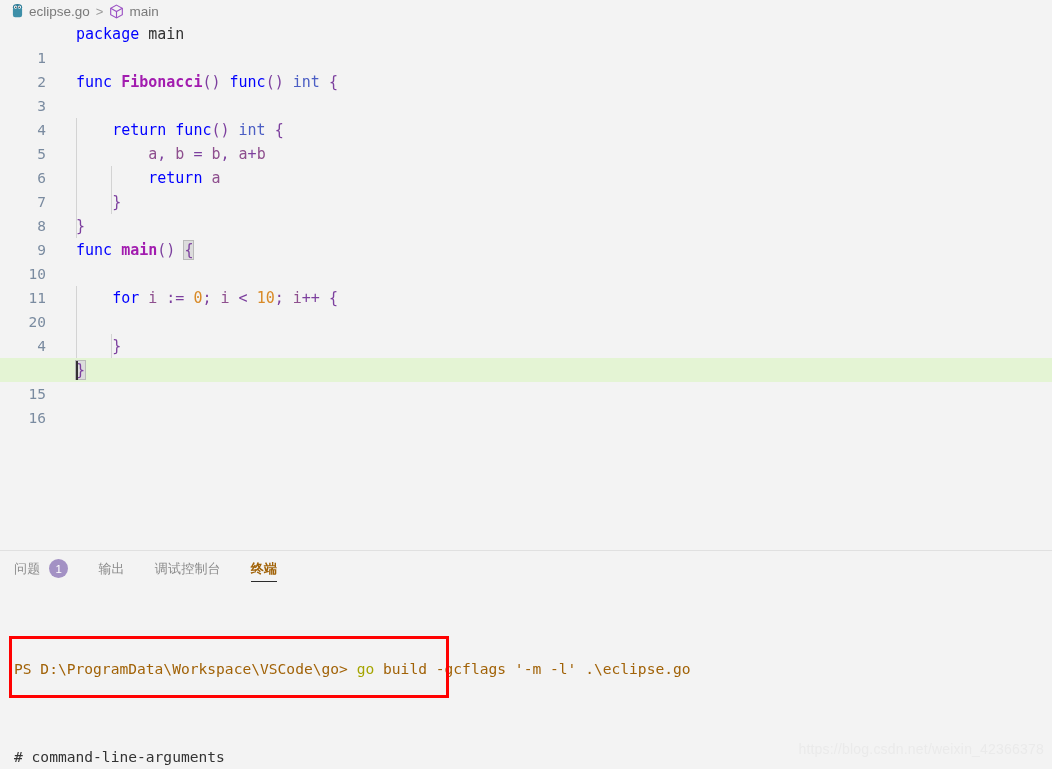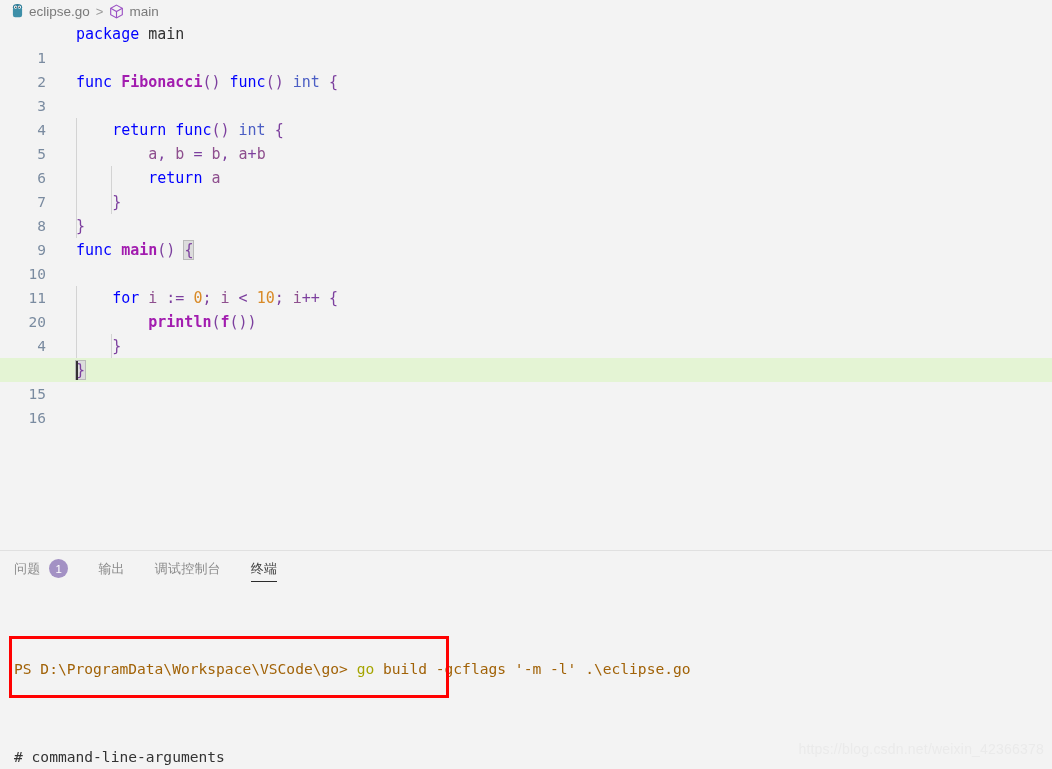--- a/index.html
+++ b/index.html
@@ -124,21 +124,21 @@
   }
   .ptab {
     display: flex;
     align-items: center;
     height: 35px;
     margin-right: 26px;
     color: #8b8b8b;
     position: relative;
     letter-spacing: .2px;
   }
-  .ptab.active { color: #404040; font-weight: normal; }
+  .ptab.active { color: #a16207; font-weight: bold; }
   .ptab.active .ptab-underline {
     position: absolute;
     left: 0; right: 0; bottom: 4px;
     height: 1.5px;
     background: #2b2b2b;
   }
   .badge {
     display: inline-flex;
     align-items: center;
     justify-content: center;
@@ -284,21 +284,20 @@
       <span class="gutter">11</span>
     </div>
 
     <div class="line">
       <span class="gutter">20</span>
       <span class="codetext">    <span class="kw">for</span> <span class="var">i</span> <span class="pun">:=</span> <span class="num">0</span><span class="pun">;</span> <span class="var">i</span> <span class="pun">&lt;</span> <span class="num">10</span><span class="pun">;</span> <span class="var">i</span><span class="pun">++</span> <span class="pun">{</span></span>
     </div>
 
     <div class="line">
       <span class="gutter">4</span>
-      <span class="codetext">        <span class="fn">println</span><span class="pun">(</span><span class="fn">f</span><span class="pun">())</span></span>
     </div>
 
     <div class="line">
       <span class="gutter">14</span>
       <span class="codetext">    <span class="pun">}</span></span>
     </div>
 
     <div class="line hl-green">
       <span class="gutter">15</span>
       <span class="codetext"><span class="pun bracket-match">}</span></span>

